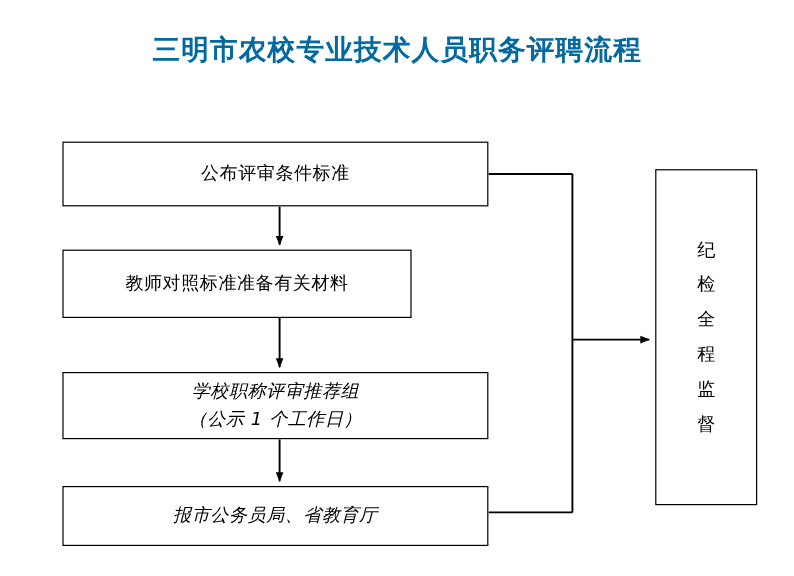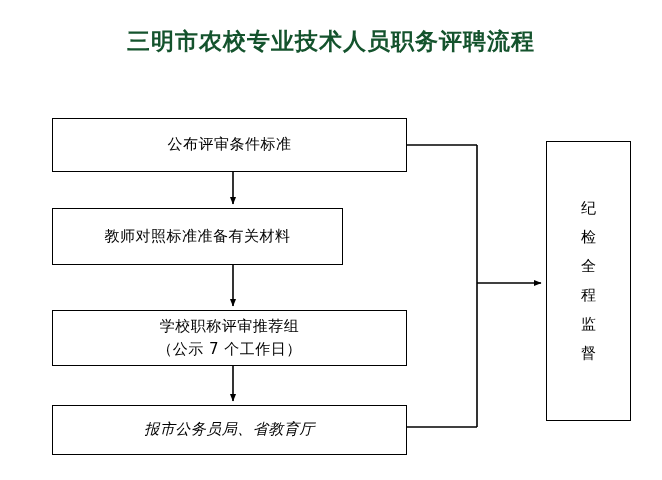--- a/index.html
+++ b/index.html
@@ -20,21 +20,21 @@
   #title {
     position: absolute;
     left: 0;
     top: 26px;
     width: 662px;
     text-align: center;
     font-family: Liberation Sans, sans-serif;
     font-weight: bold;
     font-size: 23px;
     letter-spacing: 1px;
-    color: #14532d;
+    color: #0369a1;
     white-space: nowrap;
   }
   .node {
     position: absolute;
     box-sizing: border-box;
     border: 1.6px solid #000000;
     background: #ffffff;
     display: flex;
     flex-direction: column;
     align-items: center;
@@ -43,21 +43,21 @@
     font-size: 15px;
     line-height: 1.55;
     font-family: "DejaVu Sans", "Liberation Sans", sans-serif;
   }
   .node .line {
     white-space: nowrap;
     letter-spacing: 0.5px;
   }
   #node-1 { left: 52px;  top: 118px; width: 355px; height: 54px; }
   #node-2 { left: 52px;  top: 208px; width: 291px; height: 57px; }
-  #node-3 { left: 52px;  top: 310px; width: 355px; height: 56px; }
+  #node-3 { left: 52px;  top: 310px; width: 355px; height: 56px; font-style: italic; }
   #node-4 { left: 52px;  top: 405px; width: 355px; height: 50px; font-style: italic; }
 
   #node-supervise {
     left: 546px;
     top: 141px;
     width: 85px;
     height: 280px;
     font-size: 15px;
     line-height: 1.0;
     justify-content: center;
@@ -111,21 +111,21 @@
   <div class="node" id="node-1">
     <span class="line">公布评审条件标准</span>
   </div>
 
   <div class="node" id="node-2">
     <span class="line">教师对照标准准备有关材料</span>
   </div>
 
   <div class="node" id="node-3">
     <span class="line">学校职称评审推荐组</span>
-    <span class="line">（公示 7 个工作日）</span>
+    <span class="line">（公示 1 个工作日）</span>
   </div>
 
   <div class="node" id="node-4">
     <span class="line">报市公务员局、省教育厅</span>
   </div>
 
   <div class="node" id="node-supervise">
     <span class="vchar">纪</span>
     <span class="vchar">检</span>
     <span class="vchar">全</span>

